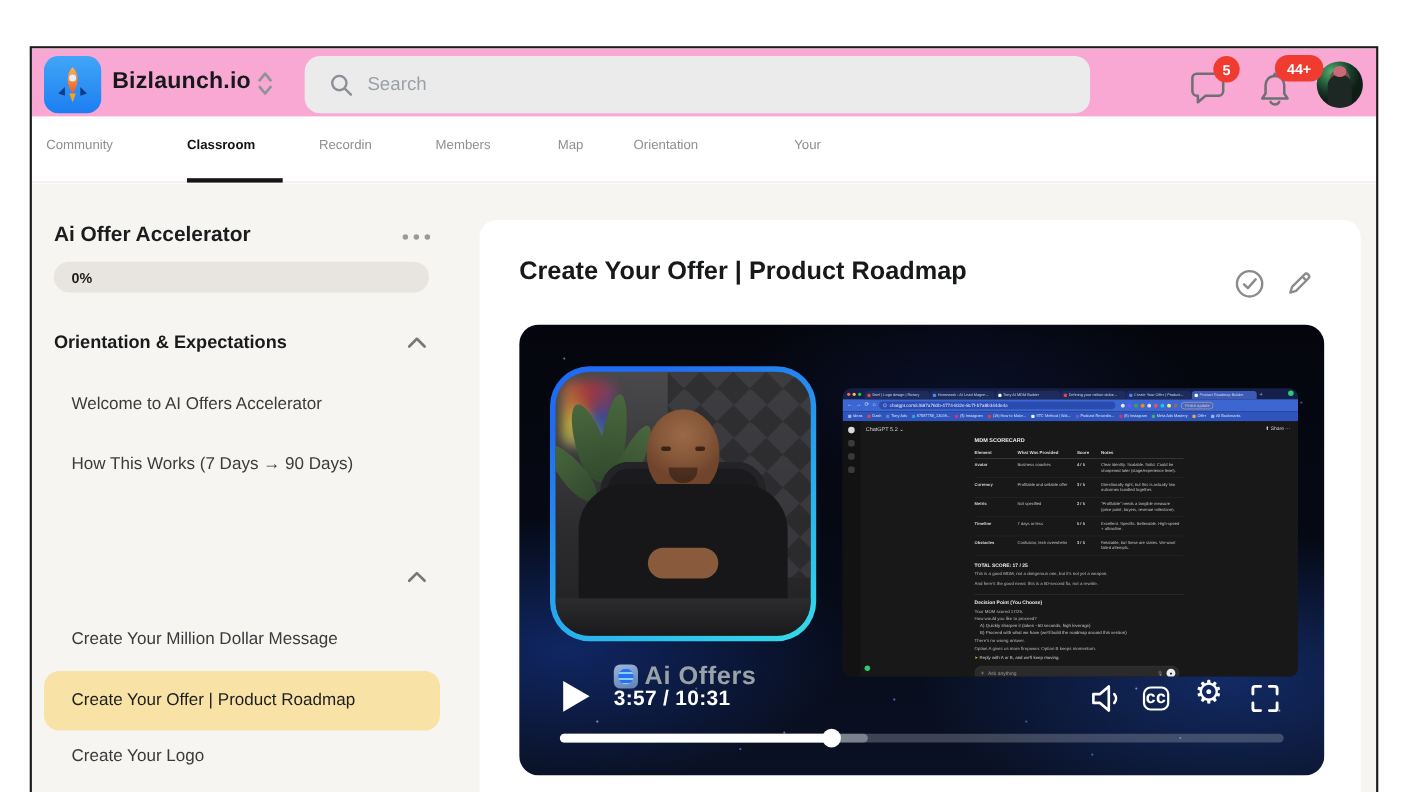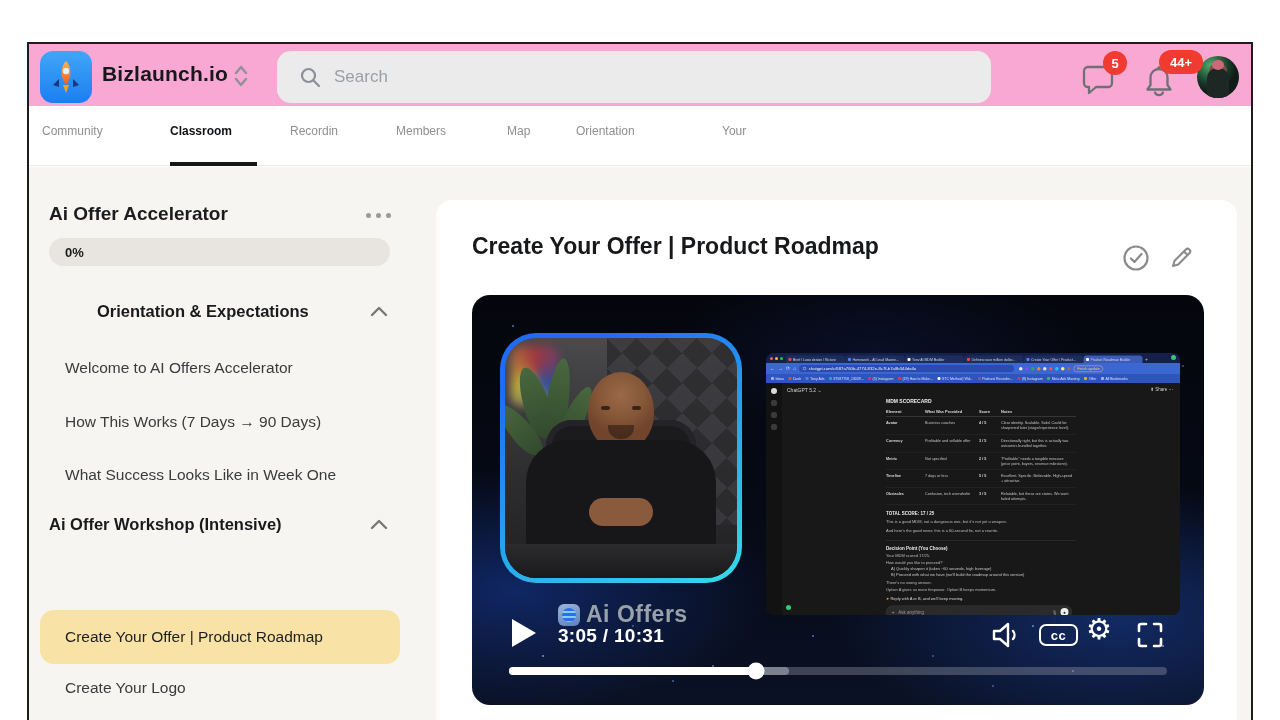--- a/index.html
+++ b/index.html
@@ -168,22 +168,22 @@
   .play-btn { position:absolute; left:40px; top:324px; width:0; height:0; cursor:pointer;
               border-left:24px solid #fff; border-top:14px solid transparent; border-bottom:14px solid transparent; }
   .wm { position:absolute; left:86px; top:306px; display:flex; align-items:center; gap:6px; }
   .wm-logo { width:22px; height:22px; border-radius:6px; background:linear-gradient(160deg,#9fb6d8,#5b80b8); position:relative; }
   .wm-logo::after { content:""; position:absolute; left:4px; top:4px; width:14px; height:14px; border-radius:50%;
       background:repeating-linear-gradient(180deg,#2f6df0 0 3px,#7fd3f0 3px 5px); }
   .wm-text { font-size:23px; font-weight:bold; color:#99a1a9; letter-spacing:.5px; }
   .time { position:absolute; left:86px; top:330px; font-size:19px; font-weight:bold; color:#fff; letter-spacing:.3px; }
   .ctl { position:absolute; top:326px; cursor:pointer; }
   .ctl-vol { left:518px; }
-  .ctl-cc { left:567px; top:329px; width:39px; height:22px; border:2.4px solid #fff; border-radius:7px; color:#fff;
-            font-size:13px; font-weight:bold; display:flex; align-items:center; justify-content:center; letter-spacing:.5px; }
+  .ctl-cc { left:567px; top:329px; width:24px; height:22px; border:2.4px solid #fff; border-radius:7px; color:#fff;
+            font-size:16px; font-weight:bold; display:flex; align-items:center; justify-content:center; letter-spacing:.5px; }
   .ctl-gear { left:614px; top:320px; font-size:29px; color:#fff; line-height:1; font-family:"DejaVu Sans", sans-serif; }
   .ctl-fs { left:664px; }
   .slider { position:absolute; left:37px; top:372px; width:658px; height:8px; border-radius:4px; background:rgba(160,166,178,.35); cursor:pointer; }
   .slider .buf { position:absolute; left:0; top:0; height:100%; border-radius:4px; background:rgba(175,180,190,.55); }
   .slider .fill { position:absolute; left:0; top:0; height:100%; border-radius:4px; background:#fff; }
   .slider .thumb { position:absolute; top:50%; width:17px; height:17px; border-radius:50%; background:#fff; transform:translate(-50%,-50%); }
 </style>
 </head>
 <body>
 
@@ -252,36 +252,35 @@
     <div class="course-title">Ai Offer Accelerator</div>
     <div class="kebab">
         <i></i>
         <i></i>
         <i></i>
       </div>
     <div class="progress">
       <span class="pct">0%</span>
     </div>
 
-    <div class="sec-head" style="top:135px;margin-left:48px;">Orientation &amp; Expectations</div>
+    <div class="sec-head" style="top:135px;">Orientation &amp; Expectations</div>
     <div class="sec-chev" style="top:137px;">
       <svg width="20" height="14" viewBox="0 0 20 14">
           <path d="M3 11 L10 4 L17 11" fill="none" stroke="#77787a" stroke-width="2.4" stroke-linecap="round" stroke-linejoin="round"></path>
         </svg>
     </div>
     <div class="s-item" style="top:192px;">Welcome to AI Offers Accelerator</div>
     <div class="s-item" style="top:246px;">How This Works (7 Days → 90 Days)</div>
-    <div class="s-item" style="top:299px;">What Success Looks Like in Week One</div>
-
-    <div class="sec-head" style="top:348px;">Ai Offer Workshop (Intensive)</div>
+
     <div class="sec-chev" style="top:350px;">
       <svg width="20" height="14" viewBox="0 0 20 14">
           <path d="M3 11 L10 4 L17 11" fill="none" stroke="#77787a" stroke-width="2.4" stroke-linecap="round" stroke-linejoin="round"></path>
         </svg>
     </div>
+    <div class="s-item" style="top:405px;">Create Your Million Dollar Message</div>
     <div class="hl-pill">
       <span>Create Your Offer | Product Roadmap</span>
     </div>
     <div class="s-item" style="top:512px;">Create Your Logo</div>
 
     <div class="card">
       <div class="lesson-title">Create Your Offer | Product Roadmap</div>
       <div class="title-ic ic-check">
         <svg width="28" height="28" viewBox="0 0 28 28">
           <circle cx="14" cy="14" r="11.5" fill="none" stroke="#8a8b8d" stroke-width="2.2"></circle>
@@ -484,21 +483,21 @@
             </div>
           </div>
           <div class="livedot"></div>
         </div>
 
         <div class="play-btn"></div>
         <div class="wm">
           <div class="wm-logo"></div>
           <div class="wm-text">Ai Offers</div>
         </div>
-        <div class="time">3:05 / 10:31</div>
+        <div class="time">3:57 / 10:31</div>
 
         <div class="ctl ctl-vol">
           <svg width="32" height="28" viewBox="0 0 32 28">
             <path d="M4 10 h6 l8 -7 v22 l-8 -7 H4 z" fill="none" stroke="#fff" stroke-width="2.4" stroke-linejoin="round"></path>
             <path d="M23 10 a6 6 0 0 1 0 8" fill="none" stroke="#fff" stroke-width="2.4" stroke-linecap="round"></path>
           </svg>
         </div>
         <div class="ctl ctl-cc">cc</div>
         <div class="ctl ctl-gear">⚙</div>
         <div class="ctl ctl-fs">

